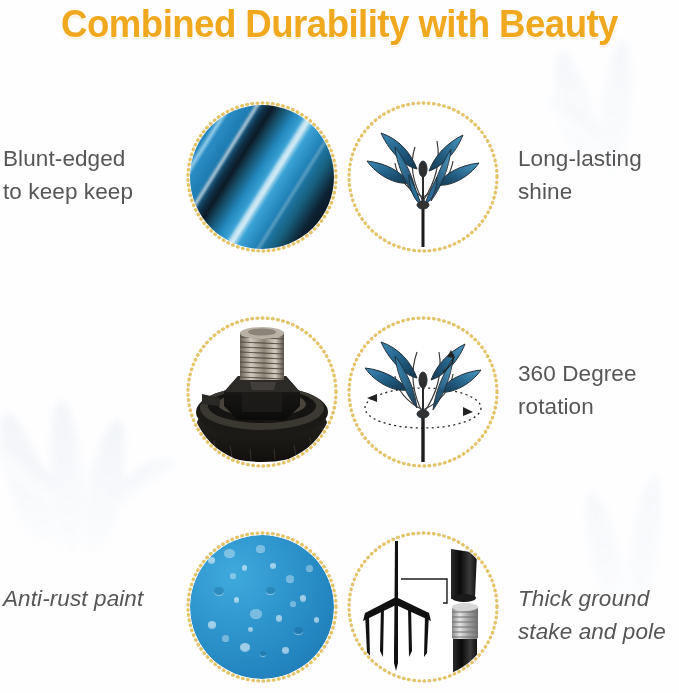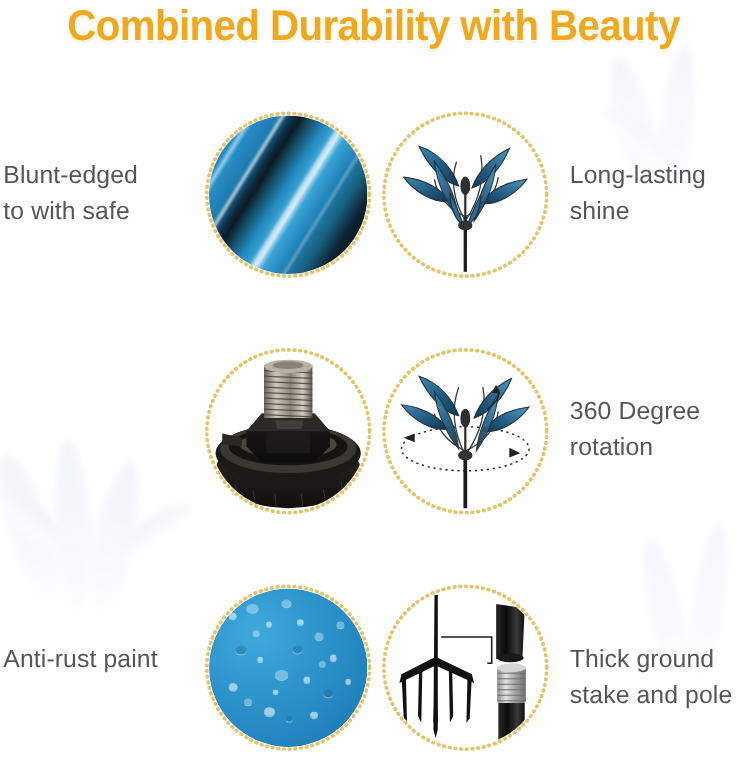--- a/index.html
+++ b/index.html
@@ -53,21 +53,21 @@
     line-height:33px;
     color:#565656;
     letter-spacing:.1px;
     white-space:pre-line;
   }
   .label-left{left:3px;width:180px;text-align:left;}
   .label-right{left:518px;width:165px;text-align:left;}
 
   .l1{top:45px;}
   .l2{top:45px;}
-  .l3{top:55px;}
+  .l3{top:55px;font-style:italic;}
 
   
   .circ{
     position:absolute;
     width:152px;height:152px;
     border-radius:50%;
   }
   .circ.left{left:186px;top:4px;}
   .circ.right{left:347px;top:4px;}
 
@@ -147,21 +147,21 @@
   <div class="wm" style="left:560px;top:470px;width:180px;height:230px;opacity:.4;">
     <div class="wm-blade" style="left:30px;top:20px;width:30px;height:130px;transform:rotate(-12deg);"></div>
     <div class="wm-blade" style="left:70px;top:5px;width:28px;height:150px;transform:rotate(8deg);"></div>
   </div>
 
   <div class="title">Combined Durability with Beauty</div>
 
   <div class="row row1">
 
     <div class="label label-left l1">Blunt-edged
-to with safe</div>
+to keep keep</div>
 
     <div class="circ left">
       <div class="photo">
         <div class="blade-macro">
           <div class="hl" style="left:18px;top:-20px;width:5px;height:190px;transform:rotate(32deg);"></div>
           <div class="hl" style="left:74px;top:-24px;width:9px;height:200px;transform:rotate(32deg);opacity:.7;"></div>
           <div class="hl" style="left:108px;top:-18px;width:4px;height:190px;transform:rotate(32deg);opacity:.5;"></div>
         </div>
       </div>
       <svg class="dots" viewBox="0 0 152 152">

